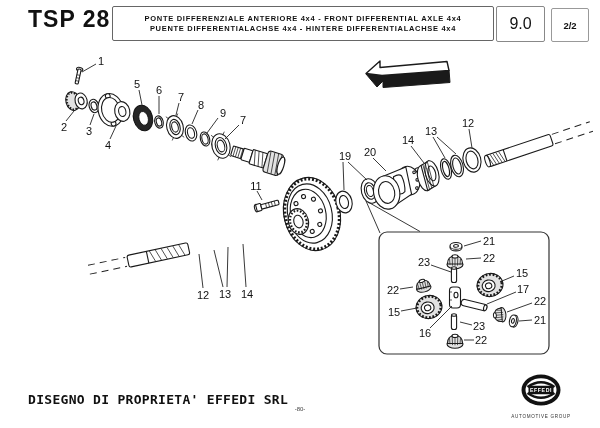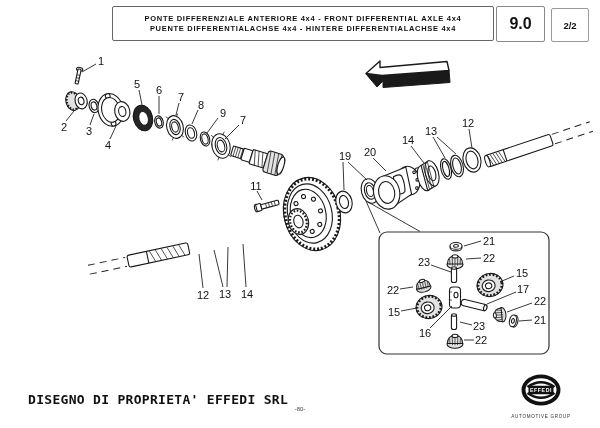--- a/index.html
+++ b/index.html
@@ -5,21 +5,21 @@
   html,body{margin:0;padding:0;background:#fff;}
   .page{position:relative;width:600px;height:428px;background:#fff;overflow:hidden;
         font-family:"Liberation Sans",sans-serif;color:#111;}
   .model{position:absolute;left:28px;top:6px;font-size:23px;font-weight:bold;letter-spacing:1px;}
   .title-box{position:absolute;left:112px;top:6px;width:380px;height:33px;
              border:1.3px solid #666;border-radius:2px;display:flex;flex-direction:column;
              justify-content:center;text-align:center;}
   .t-line{font-size:7.5px;font-weight:bold;letter-spacing:.7px;line-height:9.6px;white-space:nowrap;}
   .section-box{position:absolute;left:496px;top:6px;width:47px;height:34px;border:1.3px solid #888;
                border-radius:2px;display:flex;align-items:center;justify-content:center;
-               font-size:16px;font-weight:bold;}
+               font-size:16px;font-weight:normal;}
   .pageidx-box{position:absolute;left:551px;top:8px;width:36px;height:32px;border:1.3px solid #999;
                border-radius:2px;display:flex;align-items:center;justify-content:center;
                font-size:9.5px;font-weight:bold;}
   .footer-note{position:absolute;left:28px;top:392px;
                font-family:"DejaVu Sans Mono",monospace;font-size:13px;font-weight:bold;
                letter-spacing:.3px;color:#111;}
   .page-num{position:absolute;left:0;right:0;top:406px;text-align:center;font-size:6px;color:#444;}
   svg#diagram-svg{position:absolute;left:0;top:0;}
   .fw{fill:#fff;stroke:#1a1a1a;stroke-width:1.1;}
   .fg{fill:#e2e2e2;stroke:#1a1a1a;stroke-width:1.1;}
@@ -314,20 +314,21 @@
       <ellipse cx="0" cy="0" rx="19.5" ry="15.5" fill="#111"></ellipse>
       <ellipse cx="0" cy="0" rx="15.5" ry="11.8" fill="#fff"></ellipse>
       <path d="M-13.5,-3 Q0,-12.5 13.5,-3" stroke="#111" stroke-width="2.4" fill="none"></path>
       <path d="M-13.5,3 Q0,12.5 13.5,3" stroke="#111" stroke-width="2.4" fill="none"></path>
       <rect x="-12.5" y="-4.2" width="25" height="8.4" rx="2" fill="#111"></rect>
       <text x="0" y="0.4" class="logo-text">EFFEDI</text>
     </g>
     <text x="541" y="417.5" class="logo-sub">AUTOMOTIVE GROUP</text>
   </svg>
 
+  <div class="model">TSP 28</div>
   <div class="title-box">
     <div class="t-line">PONTE DIFFERENZIALE ANTERIORE 4x4 - FRONT DIFFERENTIAL AXLE 4x4</div>
     <div class="t-line">PUENTE DIFFERENTIALACHSE 4x4 - HINTERE DIFFERENTIALACHSE 4x4</div>
   </div>
   <div class="section-box">
     <span>9.0</span>
   </div>
   <div class="pageidx-box">
     <span>2/2</span>
   </div>

